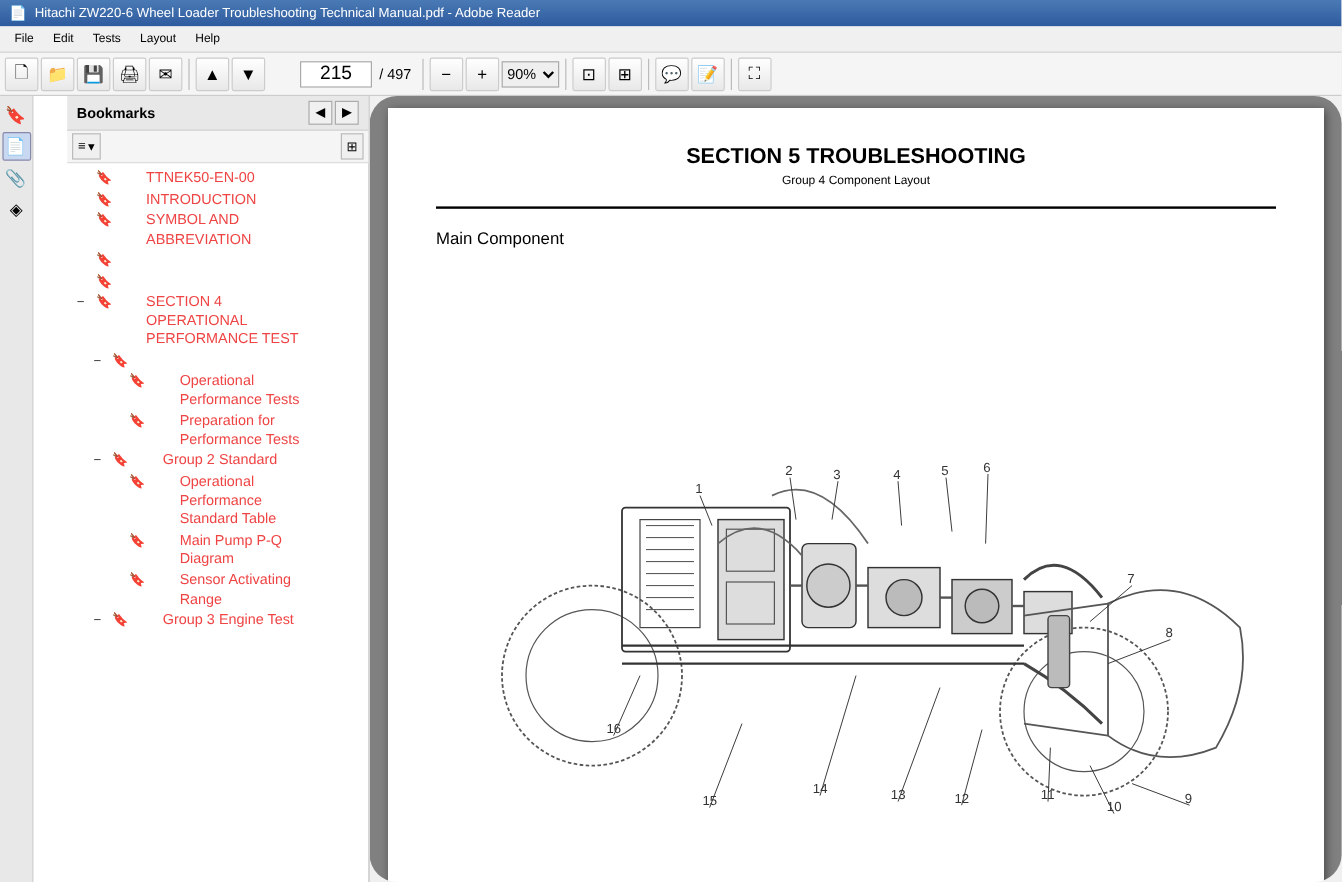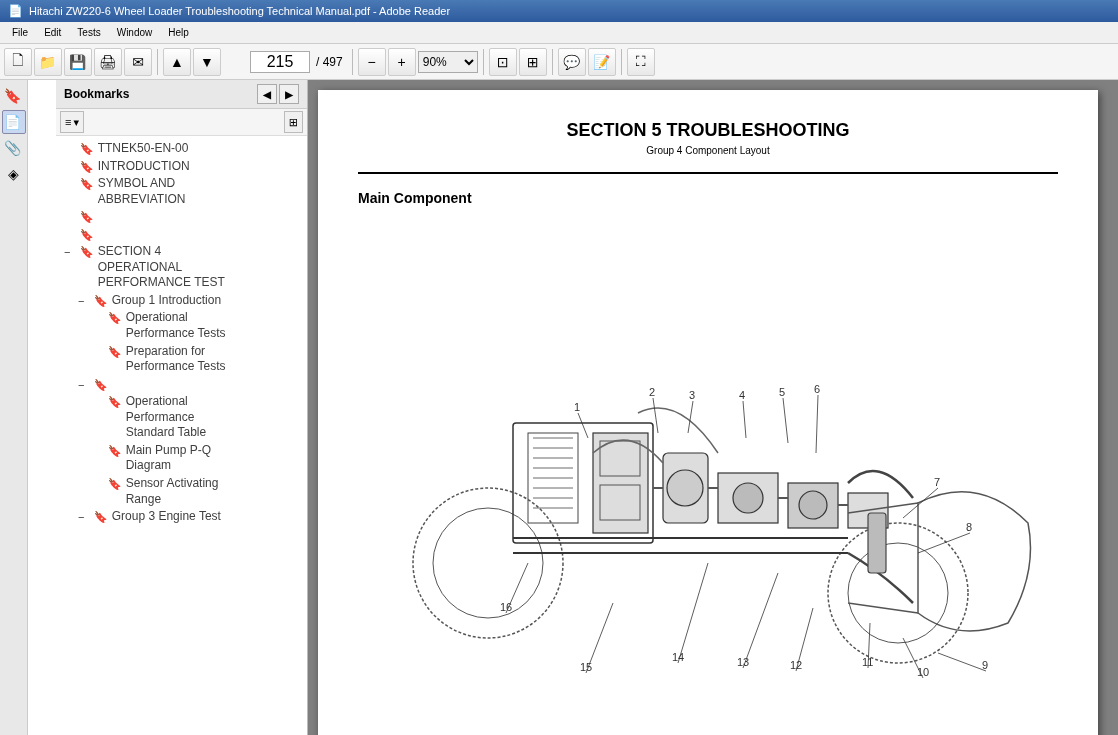--- a/index.html
+++ b/index.html
@@ -50,21 +50,21 @@
       display: flex; align-items: center; justify-content: center;
       cursor: pointer;
       font-size: 14px;
     }
     .tb-separator { width: 1px; height: 26px; background: #bbb; margin: 0 3px; }
     .tb-page-input {
       width: 60px; height: 22px; border: 1px solid #aaa; text-align: center; font-size: 16px; margin-left: 27px;
     }
     .tb-page-total { font-size: 12px; padding: 0 4px; }
     .tb-zoom-select {
-      height: 22px; font-size: 12px; border: 1px solid #aaa; width: 60px;
+      height: 22px; font-size: 12px; border: 1px solid #aaa; width: 48px;
     }
 
     
     #main-layout {
       display: flex;
       height: calc(735px - 22px - 22px - 36px);
     }
 
     
     #side-icons {
@@ -123,38 +123,40 @@
     }
     .tree-item {
       display: flex;
       align-items: flex-start;
       padding: 1px 4px 1px 8px;
       cursor: pointer;
       line-height: 1.3;
     }
     .tree-item .toggle { width: 14px; min-width: 14px; font-size: 11px; margin-right: 2px; padding-top: 1px; }
     .tree-item .bk-icon { color: #4488cc; font-size: 11px; margin-right: 4px; padding-top: 1px; min-width: 12px; }
-    .tree-item .bk-label { color: #404040; flex: 1; }
+    .tree-item .bk-label { color: #ef4444; flex: 1; margin-left: 24px; }
     .tree-item.level-1 { padding-left: 8px; }
     .tree-item.level-2 { padding-left: 22px; }
     .tree-item.level-3 { padding-left: 36px; }
 
     
     #bookmarks-tree::-webkit-scrollbar { width: 12px; }
     #bookmarks-tree::-webkit-scrollbar-track { background: #f0f0f0; }
     #bookmarks-tree::-webkit-scrollbar-thumb { background: #bbb; border: 1px solid #aaa; }
 
     
     #pdf-area {
       flex: 1;
       background: #808080;
       display: flex;
       align-items: flex-start;
+      justify-content: center;
       overflow: auto;
       padding: 10px;
+      border-radius: 23px;
     }
     #pdf-page {
       background: white;
       width: 780px;
       min-height: 690px;
       box-shadow: 2px 2px 8px rgba(0,0,0,0.5);
       padding: 30px 40px 20px 40px;
       position: relative;
     }
 
@@ -170,21 +172,21 @@
       font-size: 10px;
       margin-bottom: 16px;
     }
     .pdf-divider {
       border: none;
       border-top: 2px solid black;
       margin-bottom: 16px;
     }
     .pdf-section-heading {
       font-size: 14px;
-      font-weight: bold;
+      font-weight: normal;
       margin-bottom: 12px;
     }
 
     
     #component-diagram {
       position: relative;
       width: 700px;
       height: 520px;
       margin: 0 auto;
     }
@@ -200,21 +202,21 @@
 
 <div id="title-bar">
   <span id="title-bar-icon">📄</span>
   <span>Hitachi ZW220-6 Wheel Loader Troubleshooting Technical Manual.pdf - Adobe Reader</span>
 </div>
 
 <div id="menu-bar">
   <span class="menu-item">File</span>
   <span class="menu-item">Edit</span>
   <span class="menu-item">Tests</span>
-  <span class="menu-item">Window</span>
+  <span class="menu-item">Layout</span>
   <span class="menu-item">Help</span>
 </div>
 
 <div id="toolbar">
   <div class="tb-btn" title="New">🗋</div>
   <div class="tb-btn" title="Open">📁</div>
   <div class="tb-btn" title="Save">💾</div>
   <div class="tb-btn" title="Print">🖨</div>
   <div class="tb-btn" title="Email">✉</div>
   <div class="tb-separator"></div>
@@ -301,38 +303,38 @@
 
       <div class="tree-item level-1">
         <span class="toggle" style="color:#333;">−</span>
         <span class="bk-icon">🔖</span>
         <span class="bk-label">SECTION 4<br>OPERATIONAL<br>PERFORMANCE TEST</span>
       </div>
 
       <div class="tree-item level-2">
         <span class="toggle" style="color:#333;">−</span>
         <span class="bk-icon">🔖</span>
-        <span class="bk-label">Group 1 Introduction</span>
       </div>
 
       <div class="tree-item level-3">
         <span class="toggle"></span>
         <span class="bk-icon">🔖</span>
         <span class="bk-label">Operational<br>Performance Tests</span>
       </div>
 
       <div class="tree-item level-3">
         <span class="toggle"></span>
         <span class="bk-icon">🔖</span>
         <span class="bk-label">Preparation for<br>Performance Tests</span>
       </div>
 
       <div class="tree-item level-2">
         <span class="toggle" style="color:#333;">−</span>
         <span class="bk-icon">🔖</span>
+        <span class="bk-label">Group 2 Standard</span>
       </div>
 
       <div class="tree-item level-3">
         <span class="toggle"></span>
         <span class="bk-icon">🔖</span>
         <span class="bk-label">Operational<br>Performance<br>Standard Table</span>
       </div>
 
       <div class="tree-item level-3">
         <span class="toggle"></span>

